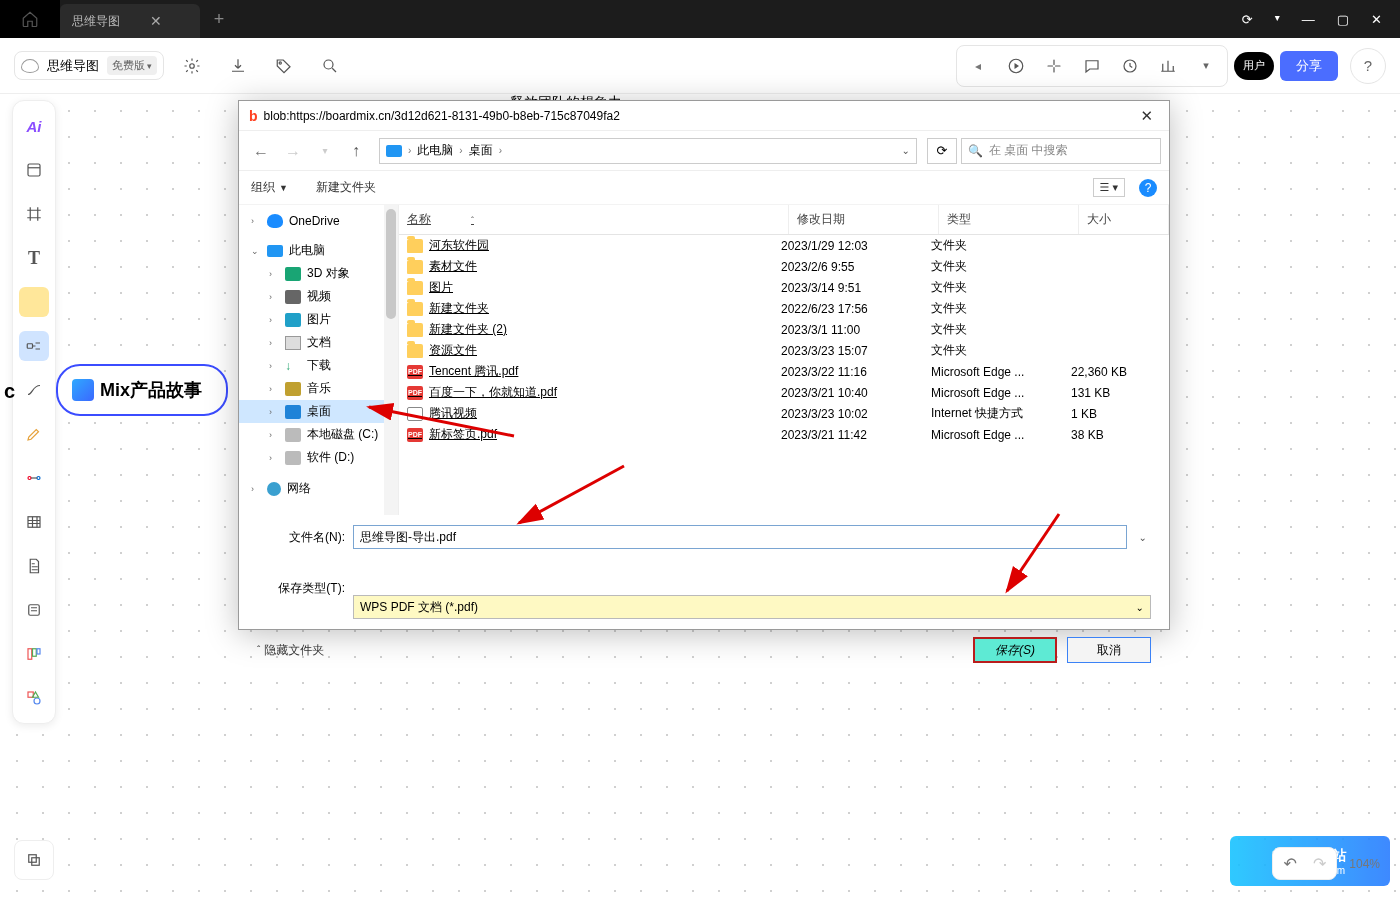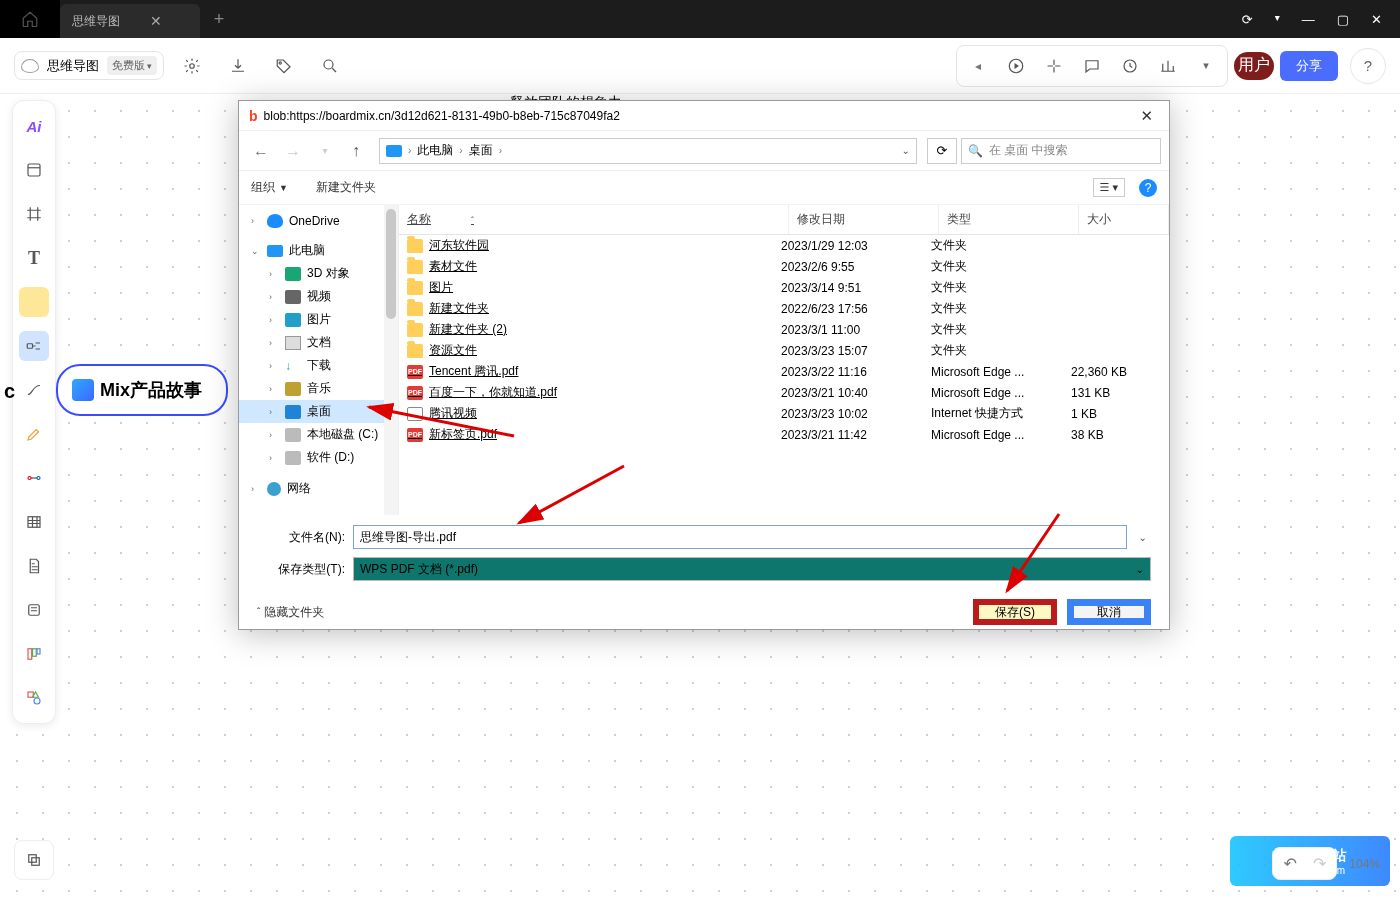--- a/index.html
+++ b/index.html
@@ -18,21 +18,21 @@
 
 .apptoolbar { height:56px; border-bottom:1px solid #eee; display:flex; align-items:center; padding:0 14px; gap:10px; }
 .left-toolbar-group { display:flex; align-items:center; gap:8px; border:1px solid #e5e5e5; border-radius:8px; padding:4px 6px; }
 .cloud-ic { width:18px;height:14px;border:1.5px solid #999; border-radius:50% 50% 50% 50%/60% 60% 40% 40%; position:relative;}
 .doc-title { font-size:13px; }
 .free-badge { font-size:11px; background:#efefef; border-radius:4px; padding:2px 5px; color:#666; display:flex; align-items:center; gap:2px;}
 .tool-ic { width:36px; height:36px; display:flex; align-items:center; justify-content:center; border-radius:6px; color:#444; }
 .right-toolbar { margin-left:auto; display:flex; align-items:center; gap:6px; }
 .media-group { display:flex; align-items:center; border:1px solid #e5e5e5; border-radius:8px; padding:2px; }
 .media-group .tool-ic { width:38px; }
-.avatar-btn { width:40px;height:28px; background:#7f1d1d; color:#fff; border-radius:20px; font-size:16px; display:flex; align-items:center; justify-content:center;}
+.avatar-btn { width:40px;height:28px; background:#000000; color:#fff; border-radius:20px; font-size:11px; display:flex; align-items:center; justify-content:center;}
 .share-btn { background:#4b6dff; color:#ffffff; padding:6px 16px; border-radius:6px; font-size:13px; }
 .help-ic { width:36px;height:36px; border:1px solid #e5e5e5; border-radius:50%; display:flex; align-items:center; justify-content:center; font-size:15px; color:#666; margin-left:6px;}
 
 
 .canvas { position:absolute; left:0; top:94px; right:0; bottom:0;
   background-image:radial-gradient(circle,#d0d0d0 1px,transparent 1px);
   background-size:26px 26px; background-position:4px 4px;
 }
 
 
@@ -112,26 +112,26 @@
 .fic { width:16px;height:14px; display:inline-block;}
 .fic.folder{ background:#ffcf5c; border-radius:2px 2px 1px 1px; position:relative;}
 .fic.folder:before{ content:""; position:absolute; left:0; top:-3px; width:8px; height:3px; background:#ffcf5c; border-radius:2px 2px 0 0;}
 .fic.pdf{ background:#e53935; border-radius:2px; color:#fff; font-size:7px; display:flex; align-items:center; justify-content:center; font-weight:bold;}
 .fic.link{ background:#fff; border:1px solid #888; border-radius:2px;}
 
 .dlg-bottom { padding:10px 18px 0 18px; font-size:12px;}
 .form-row { display:flex; align-items:center; margin-bottom:8px; gap:8px;}
 .form-row label { width:88px; text-align:right; }
 .text-input { flex:1; height:24px; border:1px solid #7aa5d2; padding:0 6px; font-size:12px;}
-.combo { flex:1; height:24px; border:1px solid #bababa; background:#0f766e; padding:0 6px; display:flex; align-items:center; justify-content:space-between;}
+.combo { flex:1; height:24px; border:1px solid #bababa; background:#fef9c3; padding:0 6px; display:flex; align-items:center; justify-content:space-between;margin-top:38px;}
 .dlg-footer { display:flex; align-items:center; padding:10px 18px 14px 18px; font-size:12px;}
 .hide-folders { display:flex; align-items:center; gap:4px; color:#333;}
 .dlg-buttons { margin-left:auto; display:flex; gap:10px;}
-.dlg-btn { min-width:84px; height:26px; border:7px solid #3b82f6; background:#f4f4f4; font-size:12px; display:flex; align-items:center; justify-content:center;}
-.dlg-btn.primary { border:6px solid #b91c1c; background:#fef9c3;}
+.dlg-btn { min-width:84px; height:26px; border:1px solid #3b82f6; background:#f4f4f4; font-size:12px; display:flex; align-items:center; justify-content:center;}
+.dlg-btn.primary { border:2px solid #b91c1c; background:#5eead4;font-style:italic;}
 
 
 .arrow { position:absolute; pointer-events:none; }
 .arrow svg { overflow:visible; }
 
 svg.icon { width:18px; height:18px; stroke:#555; fill:none; stroke-width:1.6; }
 </style>
 </head>
 <body>
 

